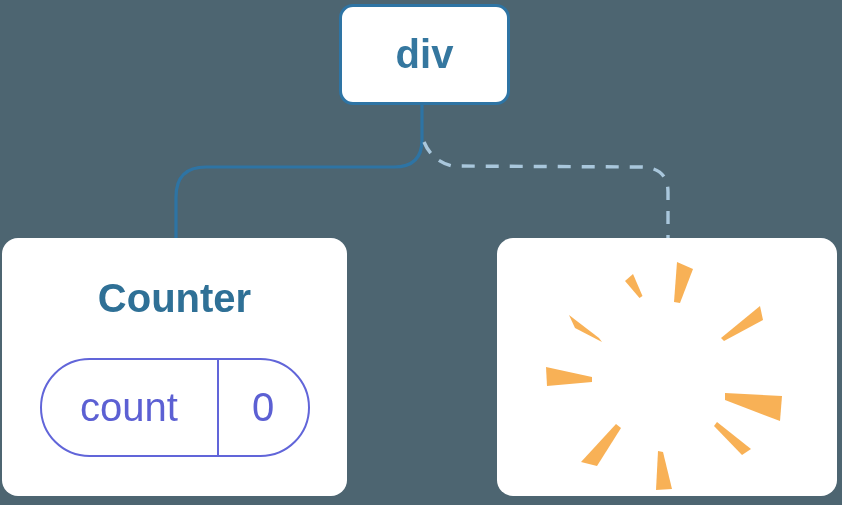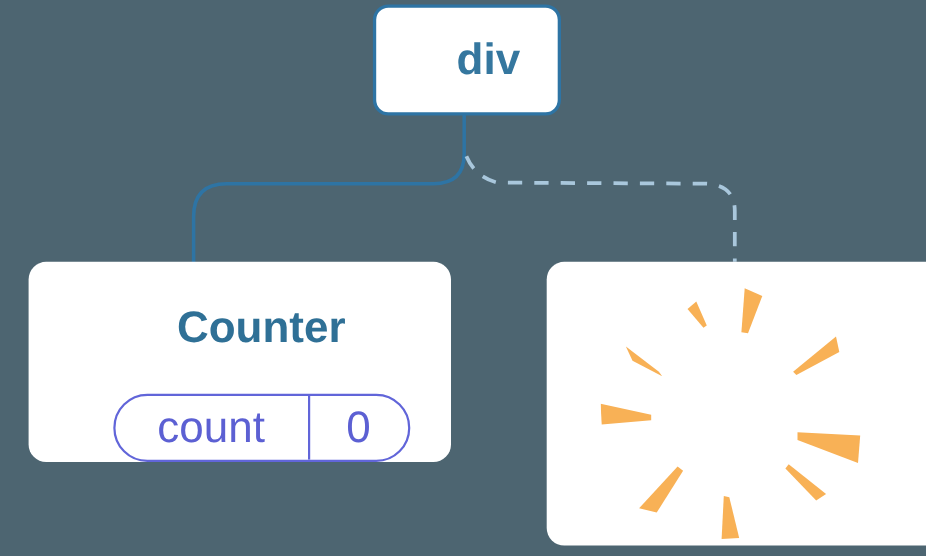--- a/index.html
+++ b/index.html
@@ -14,30 +14,30 @@
     --pill-text:#5C60D3;
     --burst:#F8B156;
   }
   html,body{margin:0;padding:0;background:var(--background);}
   .stage{
     position:relative;width:842px;height:505px;overflow:hidden;
     background:var(--background);
     font-family:"Liberation Sans",sans-serif;
   }
   .connectors{position:absolute;left:0;top:0;z-index:1;}
-  .node-card{position:absolute;background:var(--card);z-index:2;padding-left:39px;}
+  .node-card{position:absolute;background:var(--card);z-index:2;}
   .root-node{
     left:339px;top:4px;width:171px;height:101px;
     box-sizing:border-box;border:3px solid var(--node-border);border-radius:14px;
     display:flex;align-items:center;justify-content:center;
     font-size:40px;font-weight:600;color:var(--node-label);
   }
   .counter-card{
-    left:2px;top:238px;width:345px;height:182px;border-radius:16px;
-    display:flex;flex-direction:column;align-items:center;margin-left:24px;
+    left:2px;top:238px;width:345px;height:258px;border-radius:16px;
+    display:flex;flex-direction:column;align-items:center;
   }
   .counter-title{
     margin-top:38px;font-size:40px;line-height:44px;font-weight:600;
     color:var(--counter-title);
   }
   .state-pill{
     margin-top:38px;width:270px;height:99px;box-sizing:border-box;
     border:2px solid var(--pill-border);border-radius:50px;
     display:flex;overflow:hidden;text-align:center;
   }

